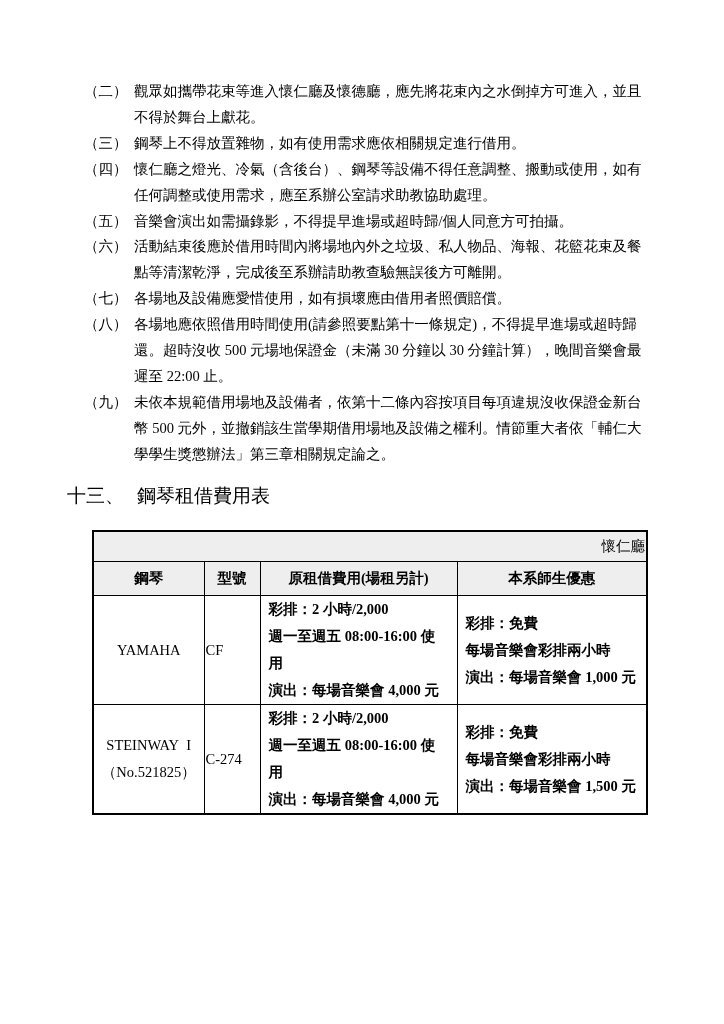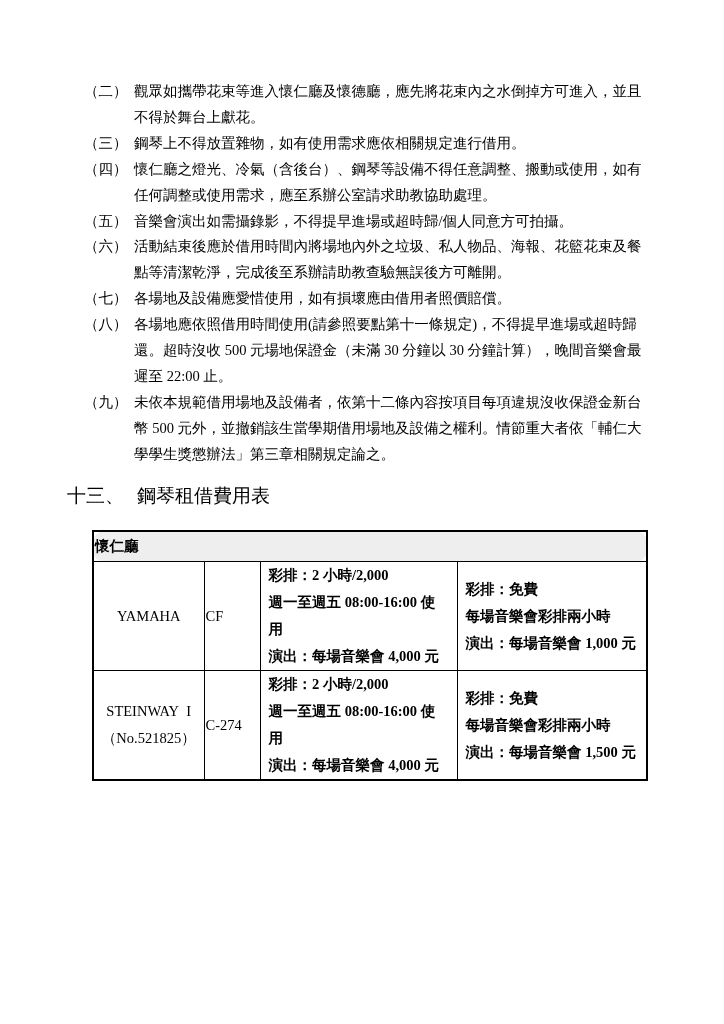--- a/index.html
+++ b/index.html
@@ -61,25 +61,24 @@
   }
   table.fee-table th,
   table.fee-table td{
     border:1px solid var(--border-color);
     overflow:hidden;
   }
   table.fee-table{border:2px solid var(--border-color);}
   .title-row th{
     height:27px;
     background:var(--header-bg);
-    font-weight:bold;
-    text-align:left;
+    font-weight:normal;
+    text-align:right;
     vertical-align:middle;
     border-bottom:1px solid var(--border-color);
-    border-radius:12px;
   }
   .header-row th{
     height:31px;
     background:var(--header-bg);
     font-weight:bold;
     text-align:center;
     vertical-align:middle;
   }
   tbody td{
     height:84px;
@@ -164,20 +163,26 @@
     <colgroup>
       <col style="width:111px">
       <col style="width:56px">
       <col style="width:197px">
       <col style="width:190px">
     </colgroup>
     <thead>
       <tr class="title-row">
         <th colspan="4">懷仁廳</th>
       </tr>
+      <tr class="header-row">
+          <th>鋼琴</th>
+          <th>型號</th>
+          <th>原租借費用(場租另計)</th>
+          <th>本系師生優惠</th>
+        </tr>
     </thead>
     <tbody>
   <tr>
     <td class="c-piano">YAMAHA</td>
     <td class="c-model">CF</td>
     <td class="c-fee">彩排：2 小時/2,000
 週一至週五 08:00-16:00 使用
 演出：每場音樂會 4,000 元</td>
     <td class="c-fee">彩排：免費
 每場音樂會彩排兩小時

